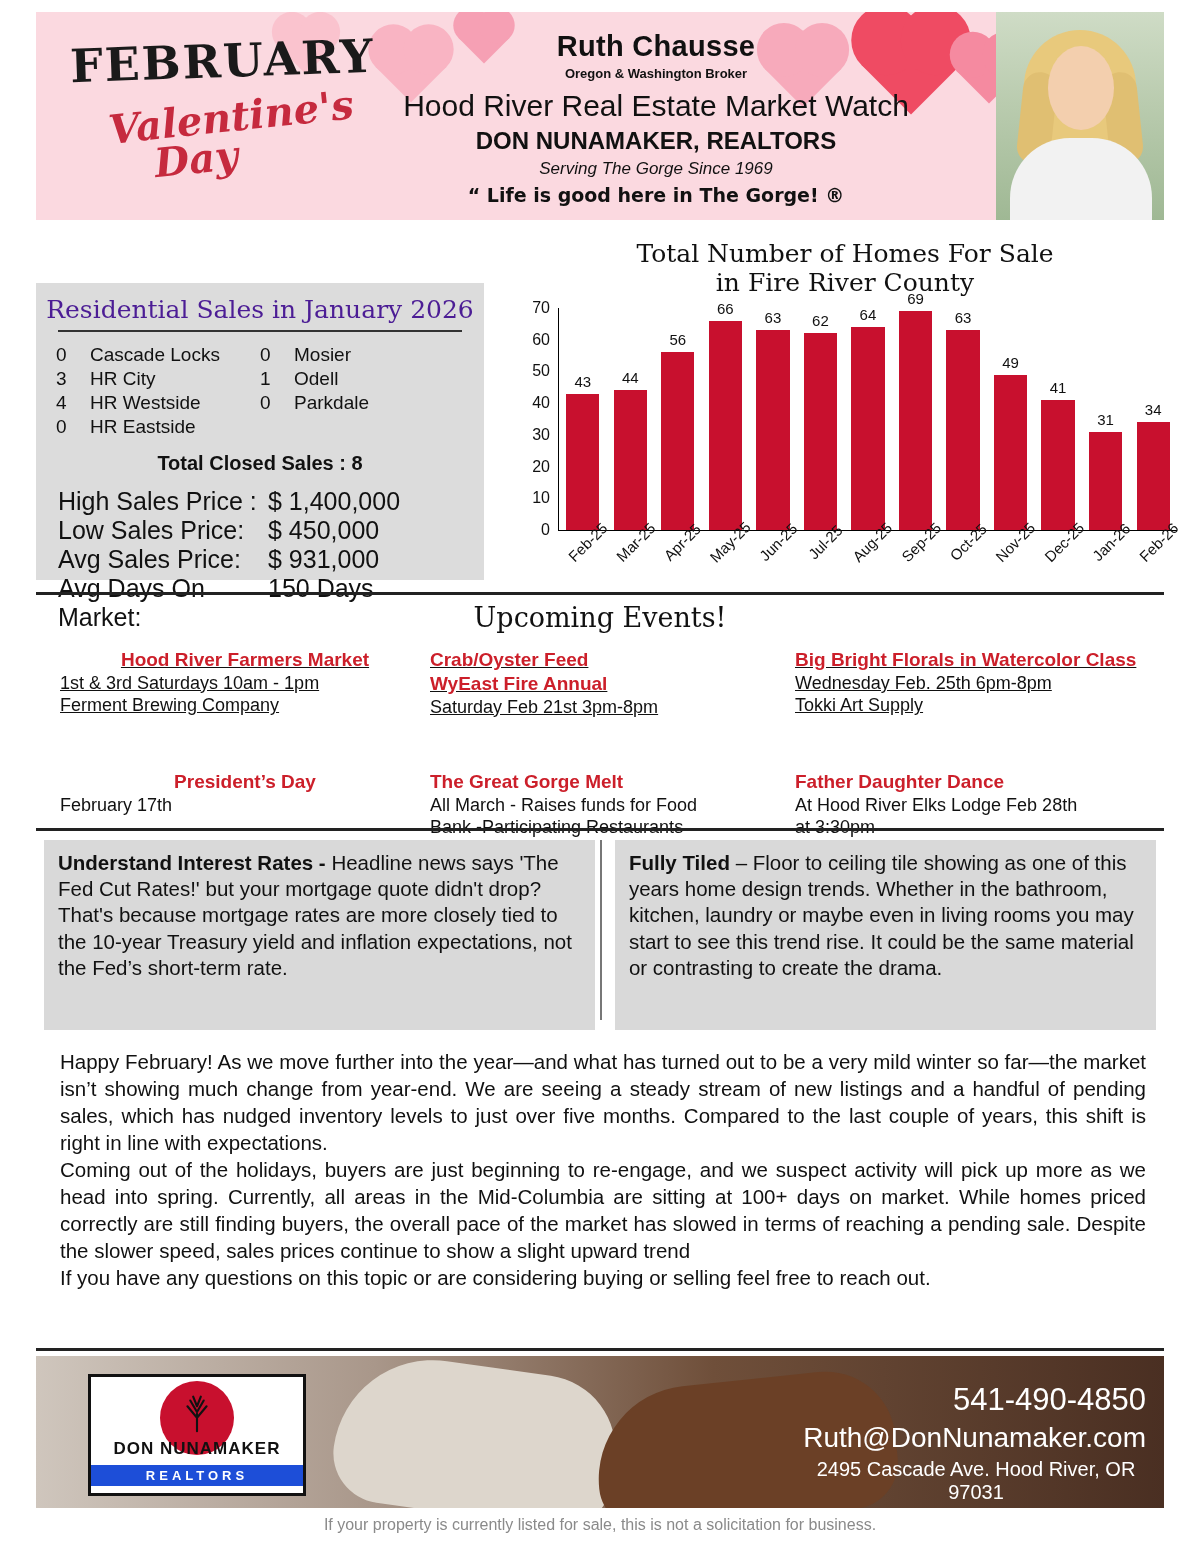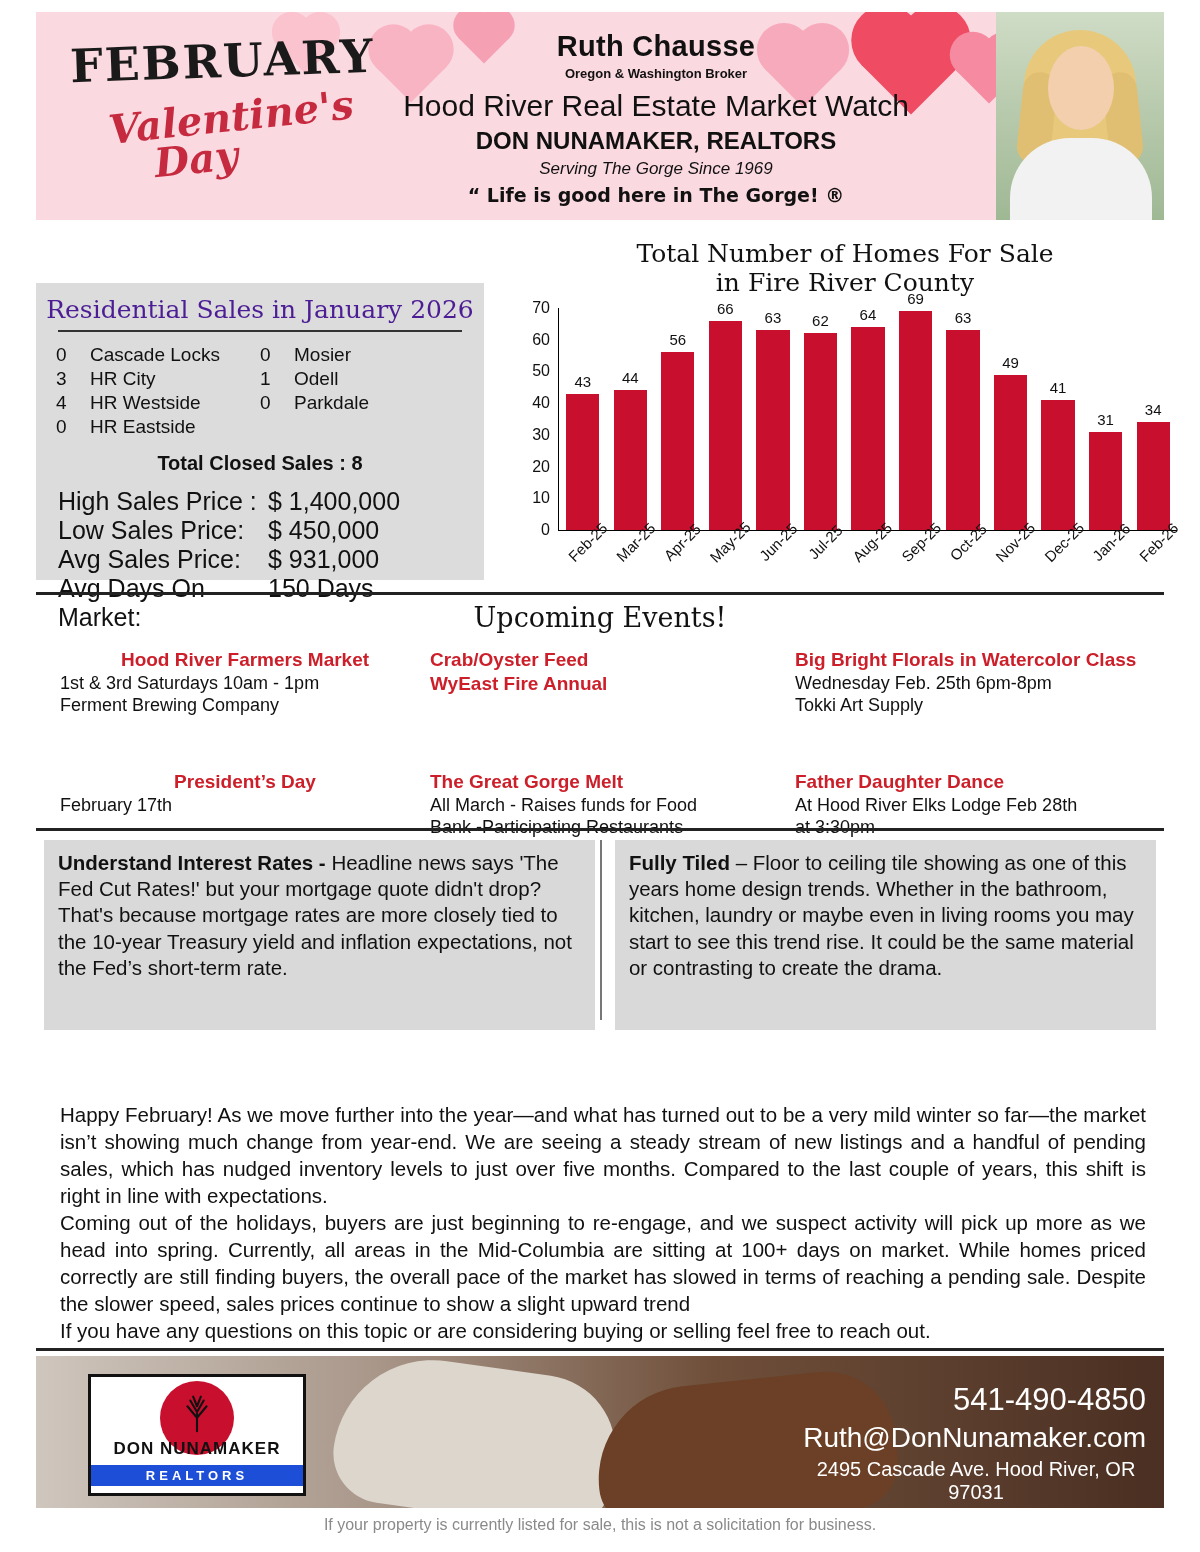--- a/index.html
+++ b/index.html
@@ -152,21 +152,21 @@
   .tip {
     background:#d9d9d9; padding:10px 14px; font-size:20.5px; line-height:1.28;
   }
   .tip b { font-weight:bold;margin-top:12px; }
   .tip1 { width:530px; height:170px;}
   .tip2 { width:520px; height:170px;}
   .tip-div { position:absolute; left:600px; top:840px; width:2px; height:180px; background:#777;}
 
   
   .bodycopy {
-    position:absolute; left:60px; top:1101px; width:1086px;
+    position:absolute; left:60px; top:1048px; width:1086px;
     font-size:20.5px; line-height:1.32; text-align:justify;
   }
   .bodycopy p { margin:0 0 0 0; }
 
   
   .footer {
     position:absolute; left:36px; top:1356px; width:1128px; height:152px;
     background:linear-gradient(90deg,#cfc6bd 0%, #a9978a 30%, #6f4f3a 60%, #4a2f22 100%);
     overflow:hidden;
   }
@@ -379,29 +379,30 @@
         <span>Dec-25</span>
         <span>Jan-26</span>
         <span>Feb-26</span>
       </div>
   </div>
 
   <div class="sep-rule" style="top:592px; width:1128px;"></div>
 
   <div class="events-title">Upcoming Events!</div>
   <div class="events">
-    <div class="ev-row" style="height:108px;">
+    <div class="ev-row" style="height:108px;text-decoration:underline;">
       <div class="ev ev-c1 ev-center">
         <div class="ev-h">Hood River Farmers Market</div>
         <div style="text-align:left">1st &amp; 3rd Saturdays 10am - 1pm</div>
         <div style="text-align:left">Ferment Brewing Company</div>
       </div>
       <div class="ev ev-c2">
         <div class="ev-h">Crab/Oyster Feed</div>
         <div class="ev-h">WyEast Fire Annual</div>
+        <div>Saturday Feb 21st 3pm-8pm</div>
       </div>
       <div class="ev ev-c3">
         <div class="ev-h">Big Bright Florals in Watercolor Class</div>
         <div>Wednesday Feb. 25th 6pm-8pm</div>
         <div>Tokki Art Supply</div>
       </div>
     </div>
     <div class="ev-row" style="margin-top:14px;">
       <div class="ev ev-c1 ev-center">
         <div class="ev-h">President’s Day</div>

